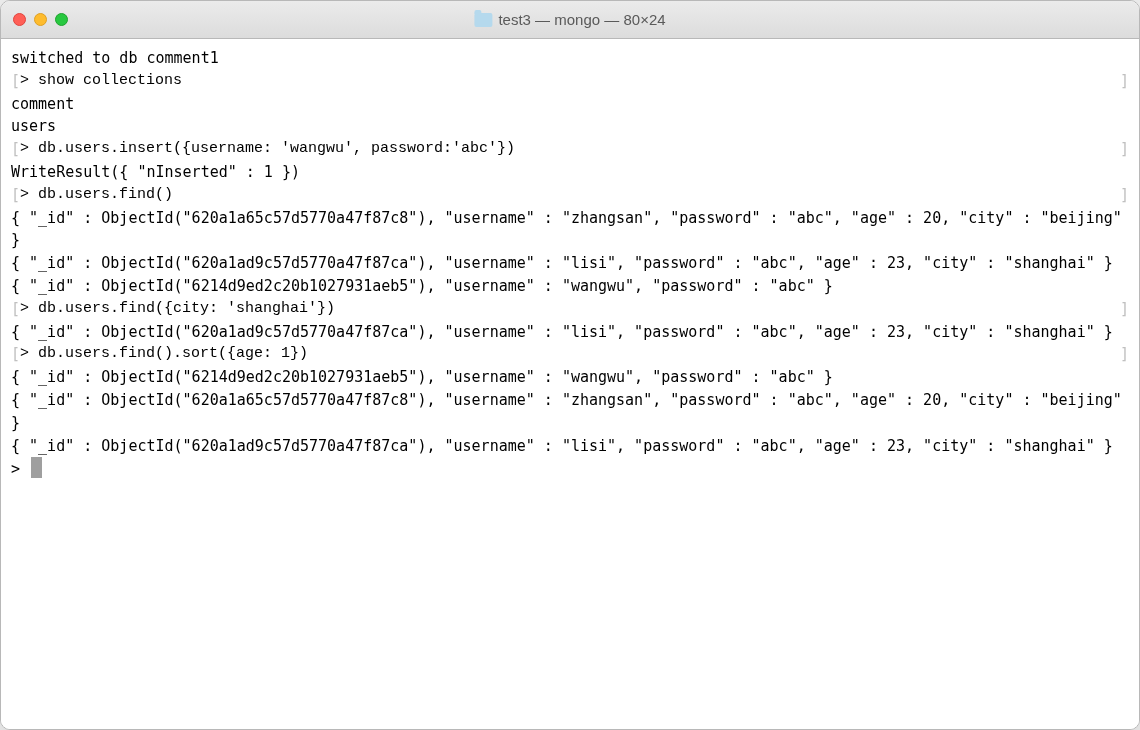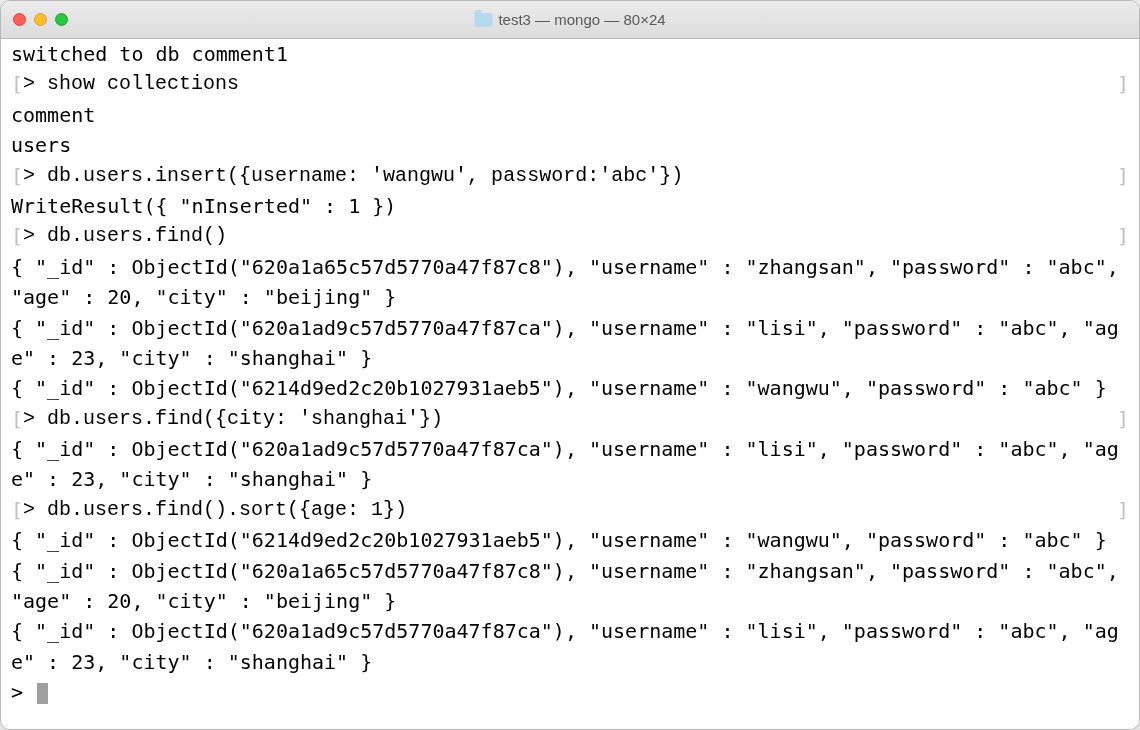--- a/index.html
+++ b/index.html
@@ -81,23 +81,23 @@
       top: -3px;
       left: 0;
       width: 7px;
       height: 4px;
       background: #b5d9ed;
       border-radius: 2px 2px 0 0;
     }
     .terminal-body {
       flex: 1;
       background: #ffffff;
-      padding: 0 10px;
+      padding: 8px 10px;
       font-family: "Menlo", "Monaco", "Consolas", monospace;
-      font-size: 20px;
+      font-size: 15px;
       line-height: 1.52;
       color: #000000;
       overflow: hidden;
       white-space: pre-wrap;
       word-break: break-all;
     }
     .terminal-line {
       white-space: pre-wrap;
       word-break: break-all;
     }

